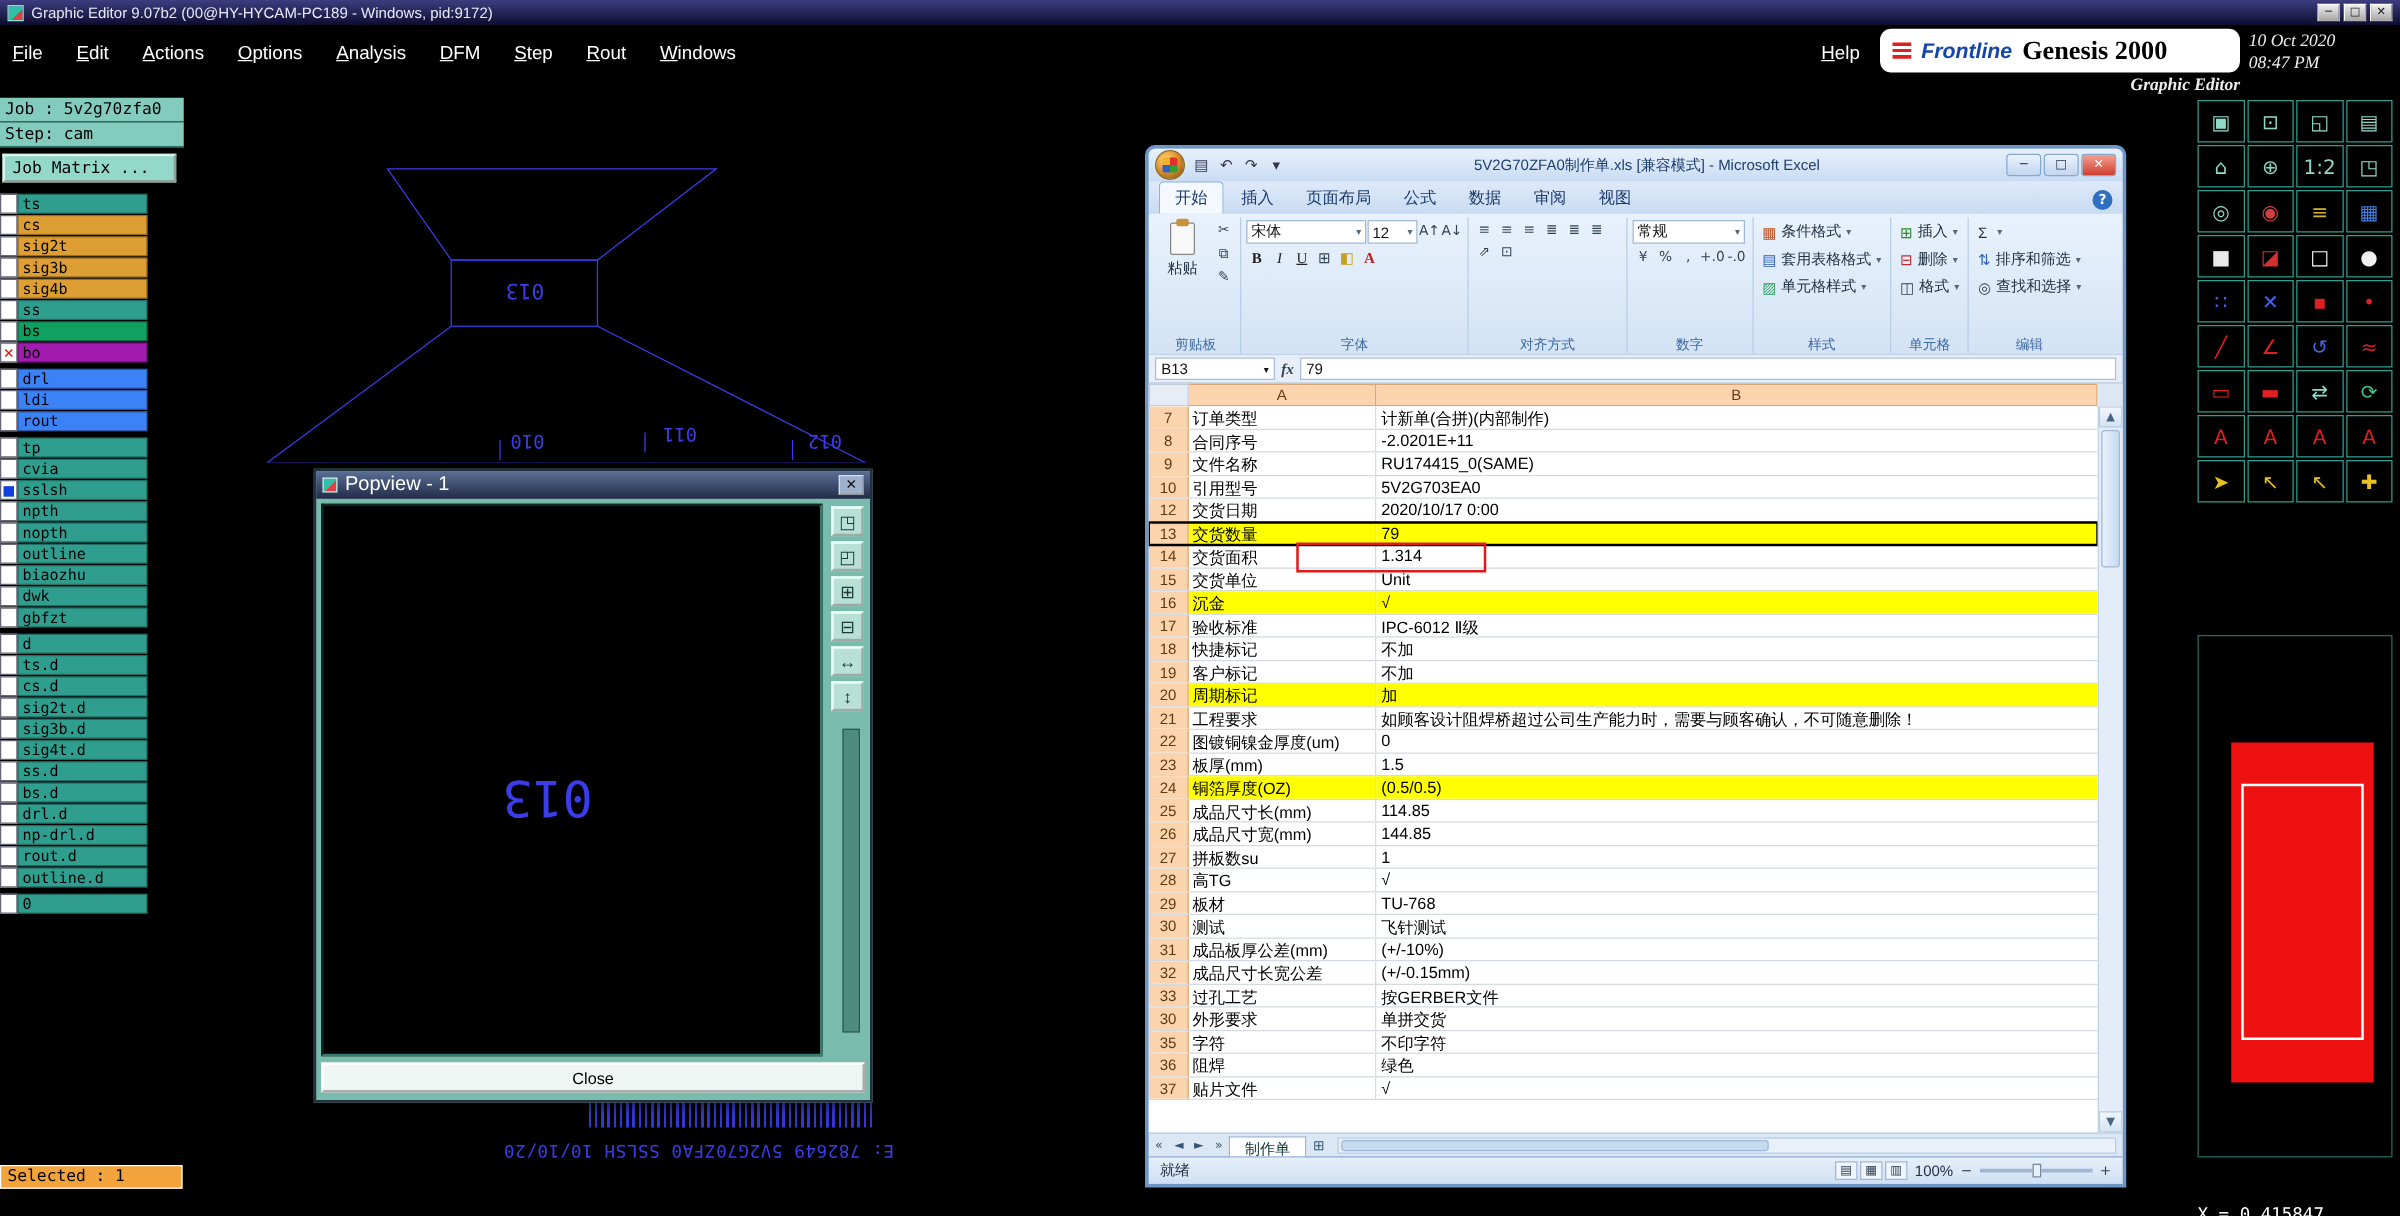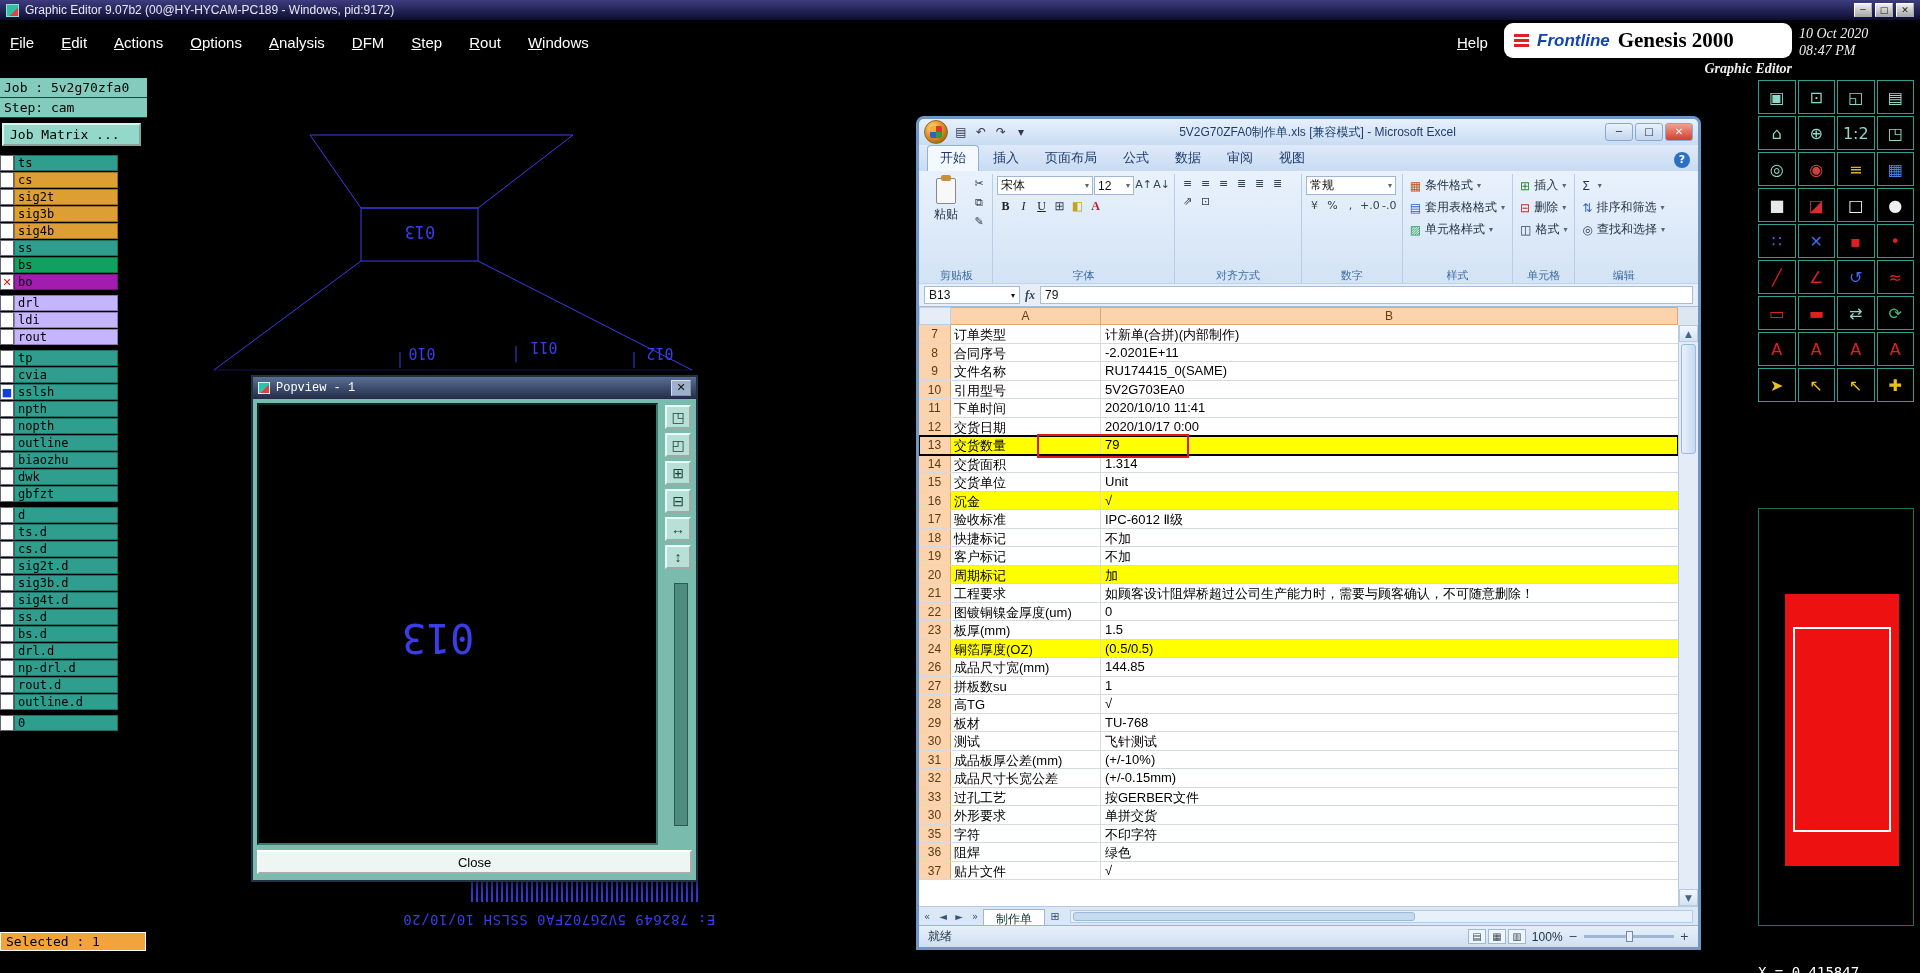--- a/index.html
+++ b/index.html
@@ -32,40 +32,40 @@
   .sb-job,.sb-step{width:147px;height:20px;background:#83cbbd;color:#000;font:13px/20px "DejaVu Sans Mono",monospace;padding-left:4px;border-bottom:1px solid #0b4f43;}
   .sb-matrix{margin:5px 2px 0;width:139px;height:23px;background:#93d8c8;border:2px outset #d8f4ec;font:13px/19px "DejaVu Sans Mono",monospace;color:#000;padding-left:6px;}
   .layers{margin-top:9px;width:118px;}
   .lrow{display:flex;height:16px;margin-bottom:1px;}
   .lrow.gap{margin-top:5px;}
   .lchk{width:14px;background:#fff;border:1px solid #667;display:flex;align-items:center;justify-content:center;}
   .mark{font:bold 11px "DejaVu Sans",sans-serif;font-style:normal;}
   .lname{flex:1;font:12px/15px "DejaVu Sans Mono",monospace;color:#000;padding-left:3px;border:1px solid rgba(0,0,0,.3);}
   .teal .lname{background:#2f9e8e;}
   .orange .lname{background:#dd9f33;}
-  .gray .lname{background:#c4b5fd;}
+  .gray .lname{background:#3b82f6;}
   .white .lname{background:#a21caf;}
   .green .lname{background:#10a060;}
   .selected-box{position:absolute;left:0;top:932px;width:146px;height:19px;background:#f2a33c;border:1px solid #fff;color:#000;font:13px/17px "DejaVu Sans Mono",monospace;padding-left:5px;z-index:6;}
 
   
   .cadsvg{position:absolute;left:0;top:0;z-index:1;}
   .cad-label{position:absolute;color:#3a3de8;font-family:"DejaVu Sans Mono",monospace;transform:rotate(180deg);z-index:1;text-align:center;}
   #lbl-top{left:390px;top:222px;width:60px;font-size:17px;}
   #lbl-b0{left:398px;top:344px;width:48px;font-size:15px;}
   #lbl-b1{left:520px;top:338px;width:48px;font-size:15px;}
   #lbl-b2{left:636px;top:344px;width:48px;font-size:15px;}
   .barcode{position:absolute;left:471px;top:872px;width:228px;height:30px;background:repeating-linear-gradient(90deg,#3a3de8 0 2px,transparent 2px 5px);opacity:.9;z-index:1;}
   .cad-footer{left:398px;top:912px;width:322px;font-size:14px;letter-spacing:.5px;}
 
   
   .popview{position:absolute;left:251px;top:375px;width:447px;height:507px;background:#79bcae;border:2px solid #22313f;box-shadow:3px 3px 10px rgba(0,0,0,.6);display:flex;flex-direction:column;z-index:4;}
   .pv-title{height:22px;background:linear-gradient(#5a6e94,#222c48);display:flex;align-items:center;padding:0 5px;gap:6px;}
   .pv-icon{width:12px;height:12px;background:linear-gradient(135deg,#30c0a8 55%,#e04040 55%);border:1px solid #cfe;}
-  .pv-text{color:#fff;font-size:12px;font-family:Liberation Mono, monospace;}
+  .pv-text{color:#fff;font-size:16px;}
   .pv-close{margin-left:auto;width:20px;height:16px;background:#9db0cc;border:1px outset #dde;color:#111;font:11px/14px "DejaVu Sans",sans-serif;text-align:center;}
   .pv-body{flex:1;display:flex;padding:4px 2px 0 4px;}
   .pv-canvas{flex:1;background:#000;border:2px inset #3c7a6e;position:relative;}
   .pv-label{position:absolute;left:36%;top:48%;color:#3a3de8;font:40px "DejaVu Sans Mono",monospace;transform:rotate(180deg);}
   .pv-side{width:36px;display:flex;flex-direction:column;gap:4px;padding:2px 2px 2px 6px;align-items:center;}
   .pv-btn{width:26px;height:24px;background:#b8e0d6;border:2px outset #e8fff8;color:#1a3c34;font-size:14px;display:flex;align-items:center;justify-content:center;}
   .pv-scroll{flex:1;width:14px;margin-top:6px;background:#4e8c80;border:1px solid #2c5a50;}
   .pv-closebar{height:24px;margin:5px 4px 6px;background:#eef6f3;border:2px outset #fff;display:flex;align-items:center;justify-content:center;font-size:13px;color:#000;}
 
   
@@ -712,25 +712,20 @@
             <span class="xr-a">文件名称</span>
             <span class="xr-b">RU174415_0(SAME)</span>
           </div>
 
           <div class="xrow">
             <span class="xr-num">10</span>
             <span class="xr-a">引用型号</span>
             <span class="xr-b">5V2G703EA0</span>
           </div>
 
-          <div class="xrow">
-            <span class="xr-num">11</span>
-            <span class="xr-a">下单时间</span>
-            <span class="xr-b">2020/10/10 11:41</span>
-          </div>
 
           <div class="xrow">
             <span class="xr-num">12</span>
             <span class="xr-a">交货日期</span>
             <span class="xr-b">2020/10/17 0:00</span>
           </div>
 
           <div class="xrow hl sel">
             <span class="xr-num">13</span>
             <span class="xr-a">交货数量</span>
@@ -796,20 +791,25 @@
             <span class="xr-a">板厚(mm)</span>
             <span class="xr-b">1.5</span>
           </div>
 
           <div class="xrow hl">
             <span class="xr-num">24</span>
             <span class="xr-a">铜箔厚度(OZ)</span>
             <span class="xr-b">(0.5/0.5)</span>
           </div>
 
+          <div class="xrow">
+            <span class="xr-num">25</span>
+            <span class="xr-a">成品尺寸长(mm)</span>
+            <span class="xr-b">114.85</span>
+          </div>
 
           <div class="xrow">
             <span class="xr-num">26</span>
             <span class="xr-a">成品尺寸宽(mm)</span>
             <span class="xr-b">144.85</span>
           </div>
 
           <div class="xrow">
             <span class="xr-num">27</span>
             <span class="xr-a">拼板数su</span>

